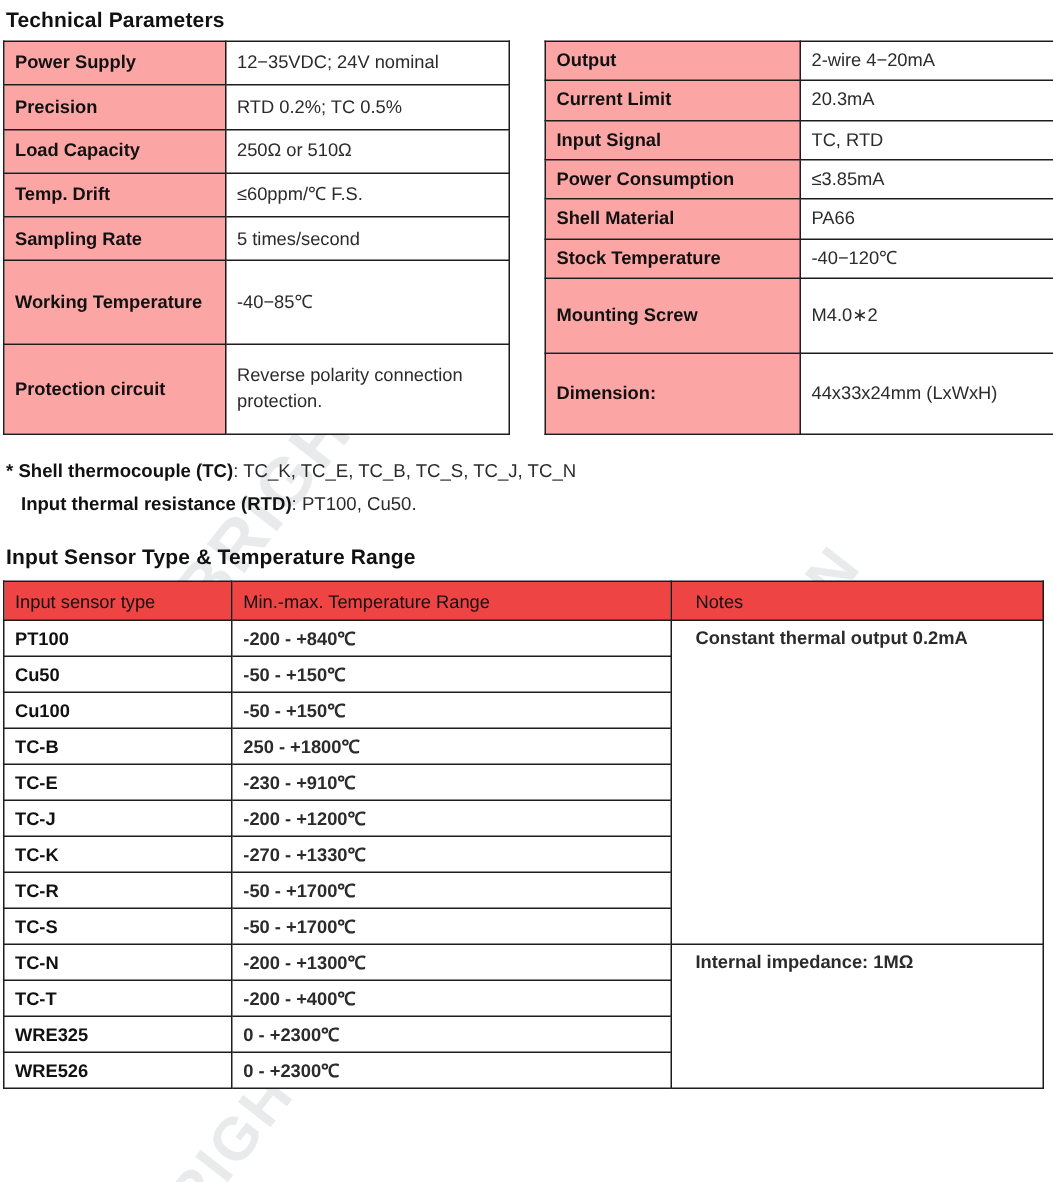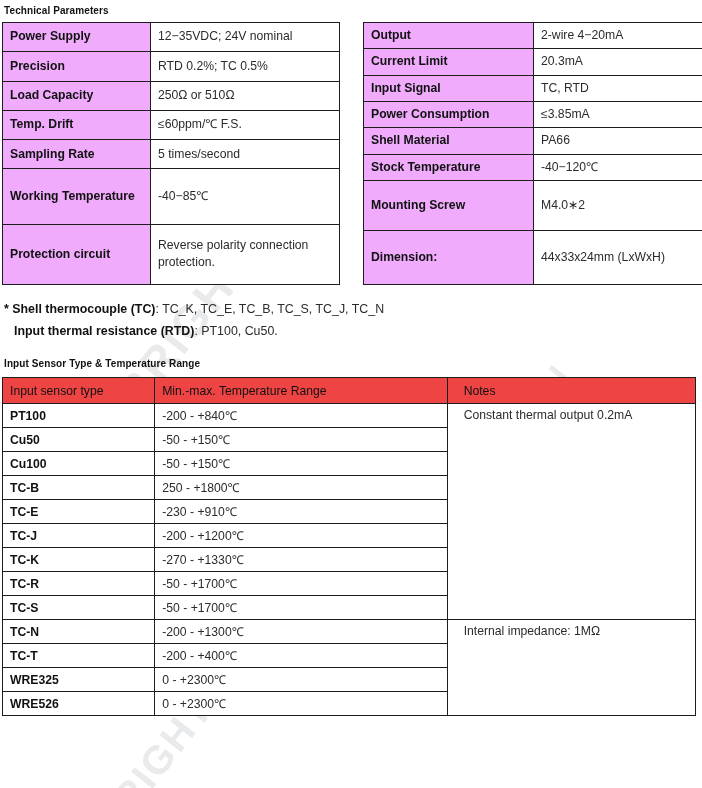--- a/index.html
+++ b/index.html
@@ -40,21 +40,21 @@
   .wm-3 { left: 120px; top: 800px; transform: rotate(-52deg); font-size: 40px; }
 
   
   #page {
     position: relative;
     z-index: 10;
     padding: 0;
   }
 
   .section-title {
-    font-size: 10px;
+    font-size: 14px;
     font-weight: bold;
     color: #111111;
     margin: 5px 0 6px 4px;
     letter-spacing: 0.1px;
   }
 
   
   .spec-wrap {
     display: flex;
     margin: 0 0 0 2px;
@@ -71,21 +71,21 @@
 
   .spec-half td {
     border: 1.1px solid #1d1d1d;
     padding: 4px 7px;
     font-size: 12.2px;
     vertical-align: middle;
     line-height: 1.42;
   }
   .spec-half td.k {
     font-weight: bold;
-    background: #f0abfc;
+    background: #fca5a5;
     color: #111;
   }
   .spec-half td.v {
     background: #ffffff;
     color: #2b2b2b;
   }
   .spec-left  td.k { width: 133px; }
   .spec-left  td.v { width: 174px; }
   .spec-right td.k { width: 155px; }
   .spec-right td.v { width: 213px; }
@@ -115,20 +115,21 @@
   }
   .sensor-table td, .sensor-table th {
     border: 1.1px solid #1d1d1d;
     font-size: 12.2px;
     padding: 2px 7px;
     height: 19px;
     text-align: left;
     vertical-align: middle;
     color: #2b2b2b;
     background: #ffffff;
+    font-weight: bold;
   }
   .sensor-table thead th {
     background: #ef4444;
     font-weight: normal;
     color: #111;
     height: 21px;
   }
   .sensor-table thead th.th-notes { text-align: left; padding-left: 16px; }
   .col-type  { width: 152px; }
   .col-range { width: 292px; }

